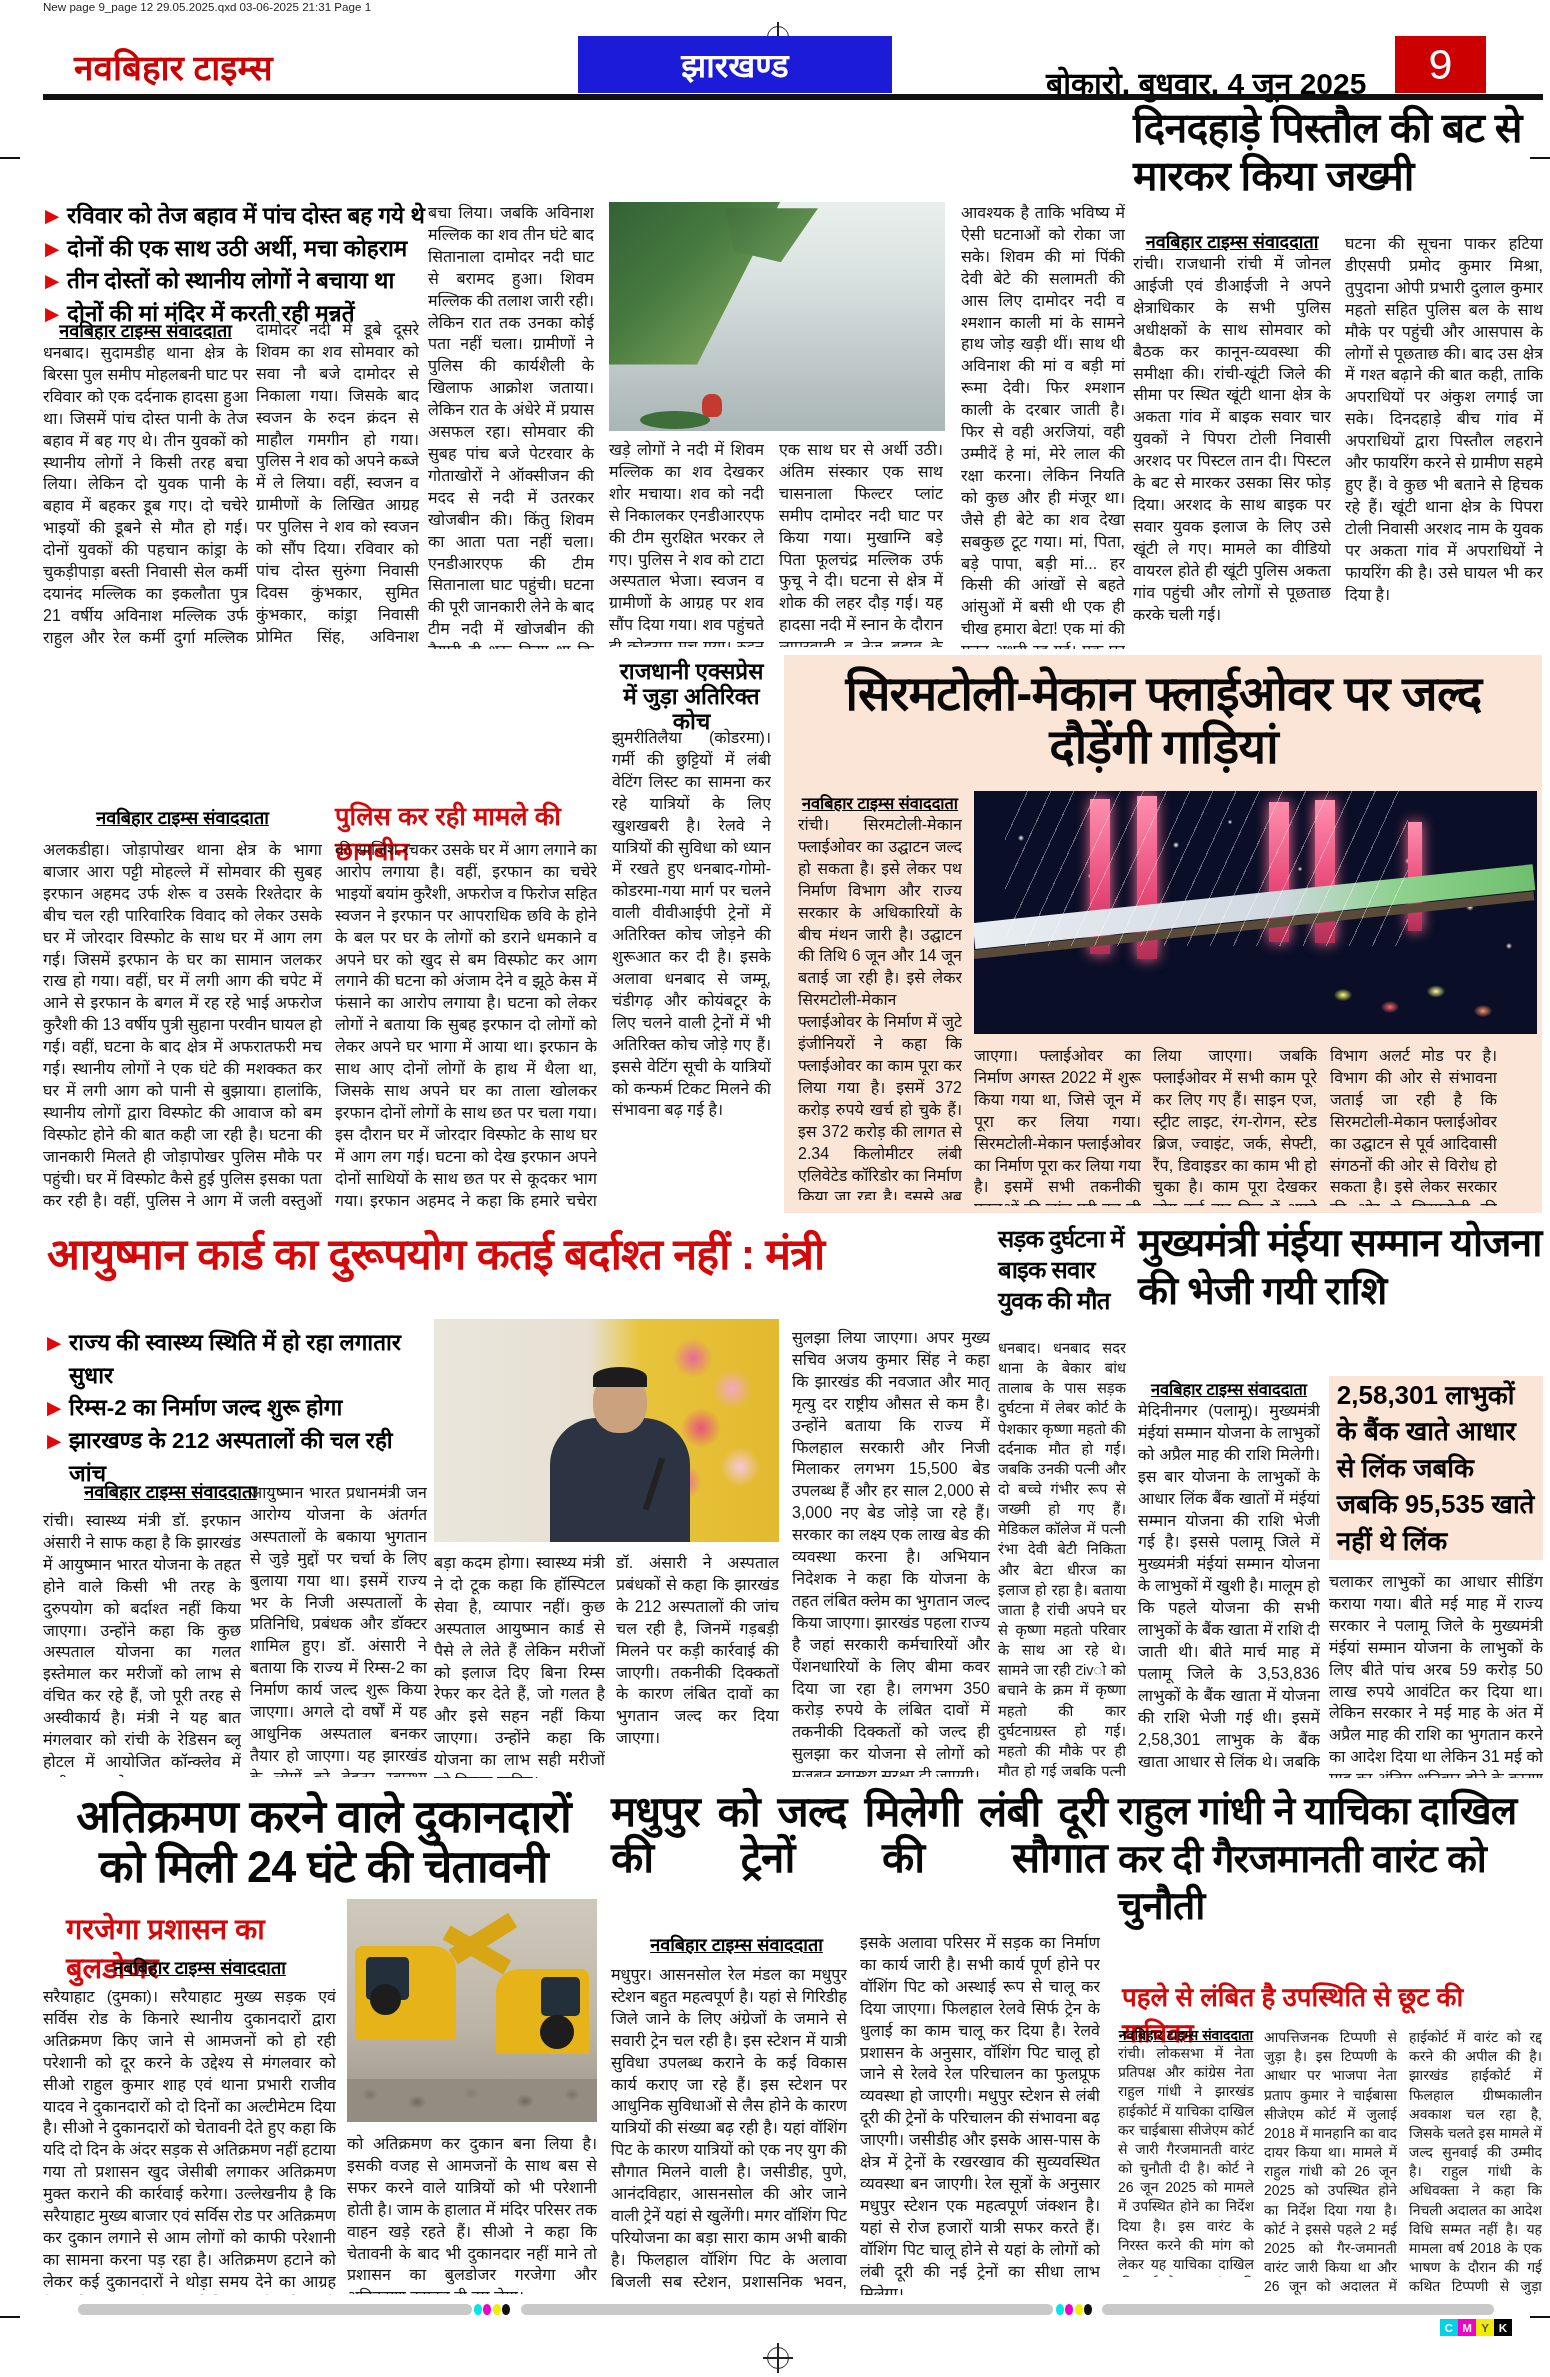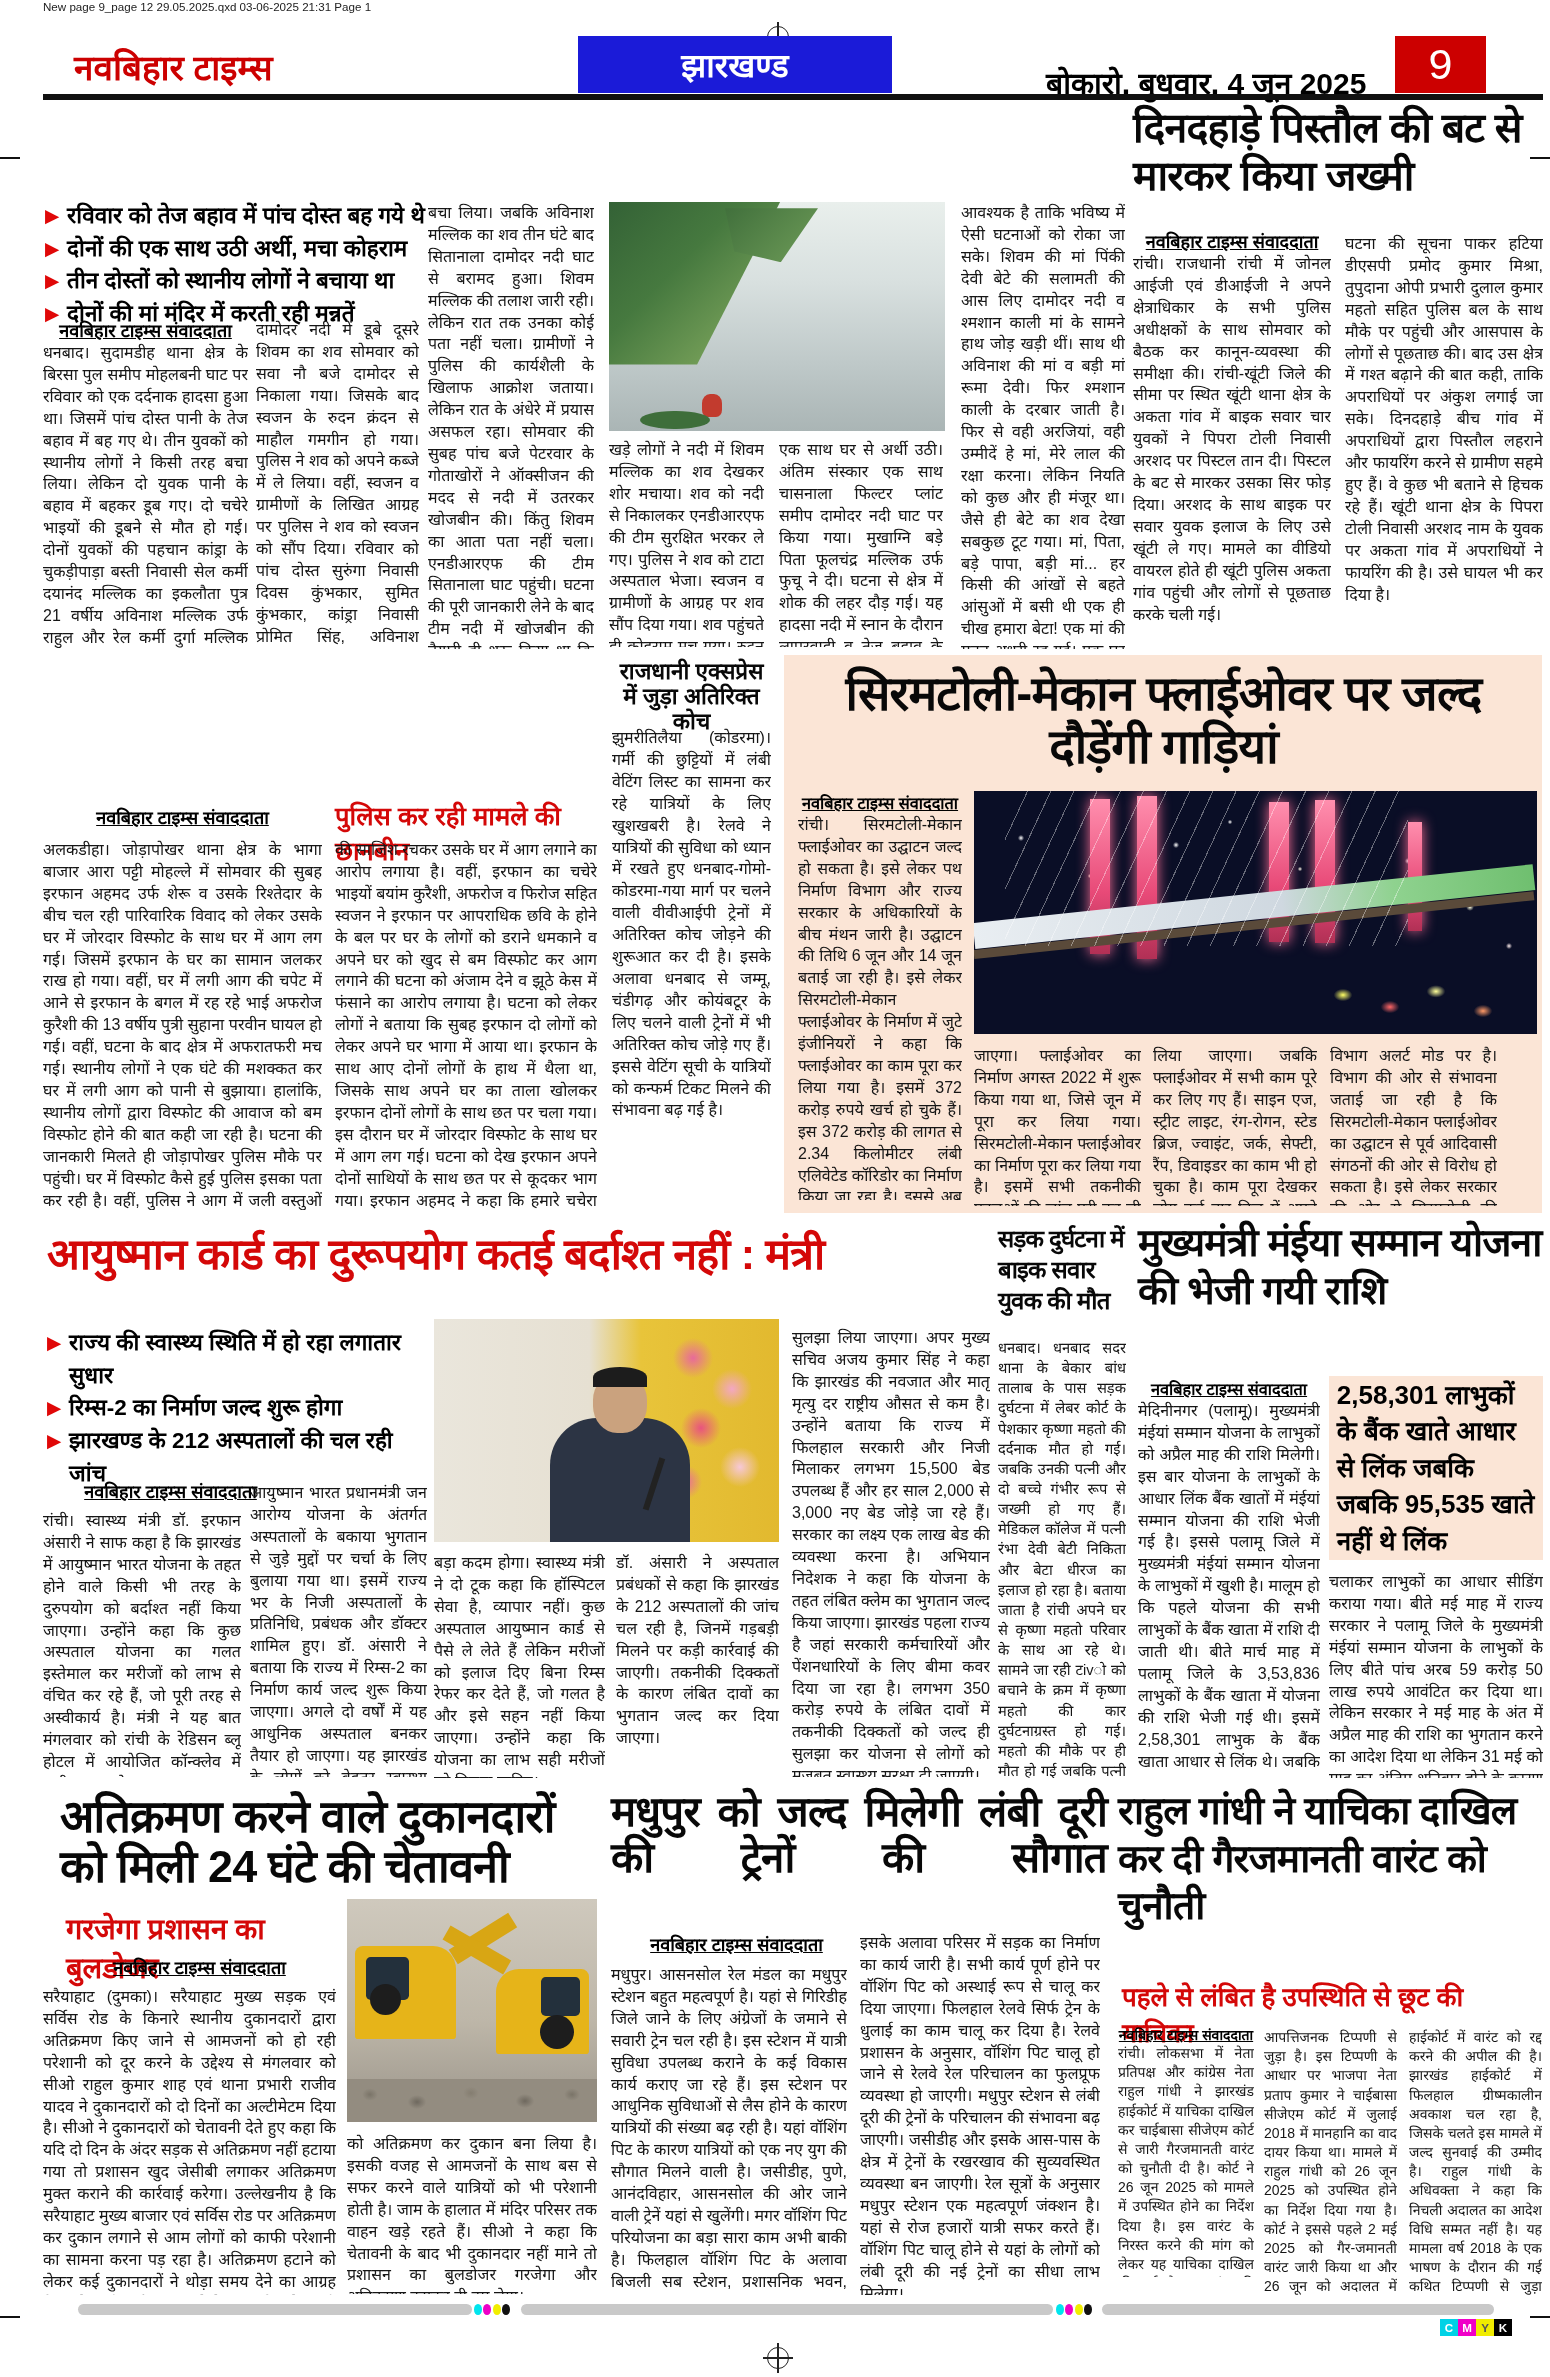--- a/index.html
+++ b/index.html
@@ -166,21 +166,21 @@
   <div class="abs hl" style="left:1138px;top:1219px;width:405px;font-size:39px;line-height:1.22;">मुख्यमंत्री मंईया सम्मान योजना की भेजी गयी राशि</div>
   <div class="abs" style="left:1138px;top:1378px;width:182px;">
     <div class="byline" style="font-size:16.3px;">नवबिहार टाइम्स संवाददाता</div>
     <div class="bodycol" style="height:371px;">मेदिनीनगर (पलामू)। मुख्यमंत्री मंईयां सम्मान योजना के लाभुकों को अप्रैल माह की राशि मिलेगी। इस बार योजना के लाभुकों के आधार लिंक बैंक खातों में मंईयां सम्मान योजना की राशि भेजी गई है। इससे पलामू जिले में मुख्यमंत्री मंईयां सम्मान योजना के लाभुकों में खुशी है। मालूम हो कि पहले योजना की सभी लाभुकों के बैंक खाता में राशि दी जाती थी। बीते मार्च माह में पलामू जिले के 3,53,836 लाभुकों के बैंक खाता में योजना की राशि भेजी गई थी। इसमें 2,58,301 लाभुक के बैंक खाता आधार से लिंक थे। जबकि 95,535 लाभुकों के बैंक खाता आधार से लिंक नहीं थे। सरकार के नए निर्देश के अनुसार, मंईयां सम्मान योजना की राशि के लिए आधार सीडिंग और ई-केवाईसी कराना अनिवार्य हो गया है। इसके आलोक में अभियान</div>
   </div>
   <div class="abs" style="left:1329px;top:1376px;width:214px;height:184px;background:#fbe5d6;display:flex;align-items:center;">
     <div style="padding:6.2px 7.8px;font-size:26px;font-weight:bold;line-height:1.4;color:#000;">2,58,301 लाभुकों के बैंक खाते आधार से लिंक जबकि जबकि 95,535 खाते नहीं थे लिंक</div>
   </div>
   <div class="abs bodycol" style="left:1329px;top:1571px;width:214px;height:207px;">चलाकर लाभुकों का आधार सीडिंग कराया गया। बीते मई माह में राज्य सरकार ने पलामू जिले के मुख्यमंत्री मंईयां सम्मान योजना के लाभुकों के लिए बीते पांच अरब 59 करोड़ 50 लाख रुपये आवंटित कर दिया था। लेकिन सरकार ने मई माह के अंत में अप्रैल माह की राशि का भुगतान करने का आदेश दिया था लेकिन 31 मई को माह का अंतिम शनिवार होने के कारण बैंक के बंद रहने से लाभुकों के बैंक खाता में राशि नहीं भेजी जा सकी। जिस कारण दो जून को लाभुकों के बैंक खाता में राशि भेज दी गई है।</div>
 
-  <div class="abs hl" style="left:60px;top:1792px;width:547px;font-size:45px;text-align:left;">अतिक्रमण करने वाले दुकानदारों को मिली 24 घंटे की चेतावनी</div>
+  <div class="abs hl" style="left:50px;top:1792px;width:547px;font-size:45px;text-align:center;">अतिक्रमण करने वाले दुकानदारों को मिली 24 घंटे की चेतावनी</div>
   <div class="abs red" style="left:66px;top:1908px;width:267px;font-size:29px;font-weight:bold;">गरजेगा प्रशासन का बुलडोजर</div>
   <div class="abs byline" style="left:85px;top:1955px;width:229px;">नवबिहार टाइम्स संवाददाता</div>
   <div class="abs bodycol" style="left:43px;top:1986px;width:293px;height:309px;">सरैयाहाट (दुमका)। सरैयाहाट मुख्य सड़क एवं सर्विस रोड के किनारे स्थानीय दुकानदारों द्वारा अतिक्रमण किए जाने से आमजनों को हो रही परेशानी को दूर करने के उद्देश्य से मंगलवार को सीओ राहुल कुमार शाह एवं थाना प्रभारी राजीव यादव ने दुकानदारों को दो दिनों का अल्टीमेटम दिया है। सीओ ने दुकानदारों को चेतावनी देते हुए कहा कि यदि दो दिन के अंदर सड़क से अतिक्रमण नहीं हटाया गया तो प्रशासन खुद जेसीबी लगाकर अतिक्रमण मुक्त कराने की कार्रवाई करेगा। उल्लेखनीय है कि सरैयाहाट मुख्य बाजार एवं सर्विस रोड पर अतिक्रमण कर दुकान लगाने से आम लोगों को काफी परेशानी का सामना करना पड़ रहा है। अतिक्रमण हटाने को लेकर कई दुकानदारों ने थोड़ा समय देने का आग्रह किया है। वहीं कई दुकानदारों ने सड़क किनारे खाली पड़ी जमीन</div>
 
   <div class="abs photo" style="left:347px;top:1899px;width:250px;height:223px;">
     <div style="position:absolute;inset:0;background:linear-gradient(180deg,#cfc9bd 0%,#bdb6a8 55%,#9a948a 100%);"></div>
     <div style="position:absolute;left:7.8px;top:47px;width:101px;height:93px;background:#e6b419;border-radius:7.8px 23px 3.1px 3.1px;"></div>
     <div style="position:absolute;left:19.4px;top:58px;width:43px;height:43px;background:#23303c;border-radius:4.7px;"></div>
     <div style="position:absolute;left:101px;top:31px;width:70px;height:17px;background:#d8a614;transform:rotate(-32deg);"></div>
     <div style="position:absolute;right:7.8px;top:70px;width:93px;height:85px;background:#e6b419;border-radius:23px 7.8px 3.1px 3.1px;"></div>

